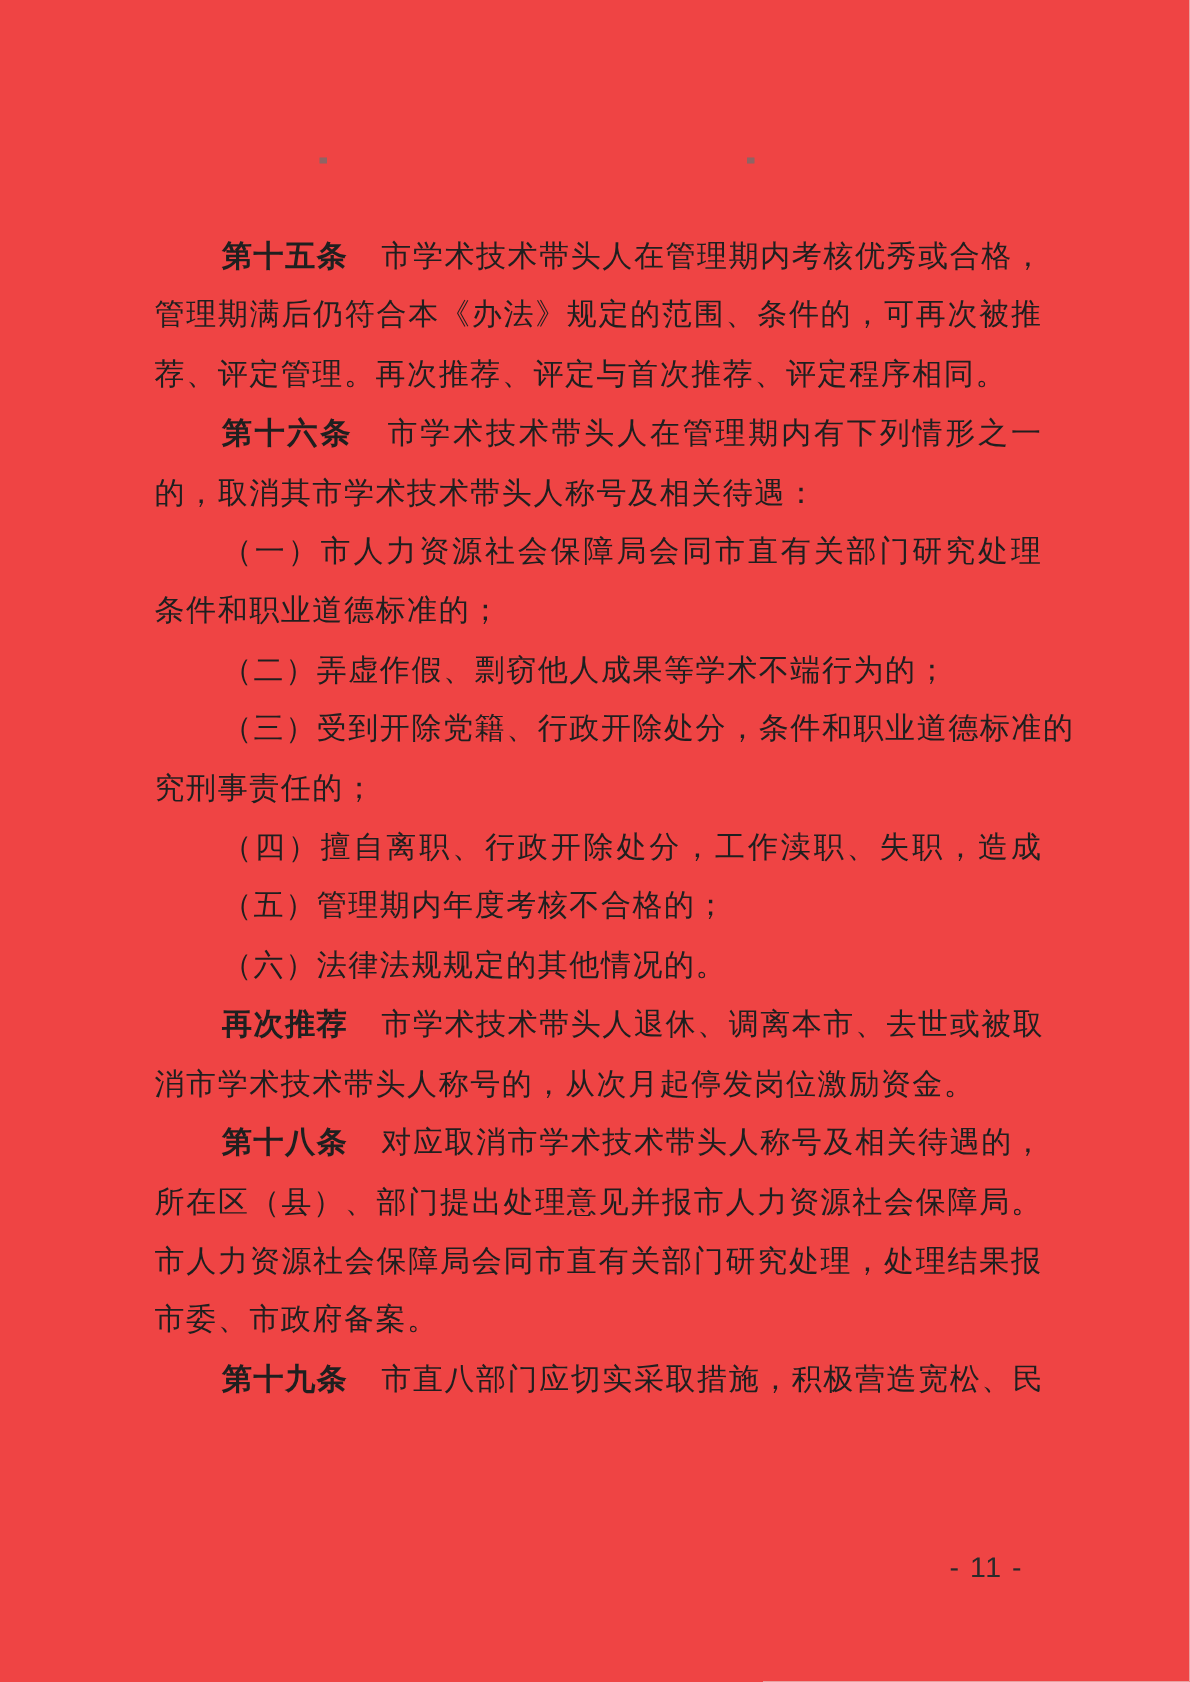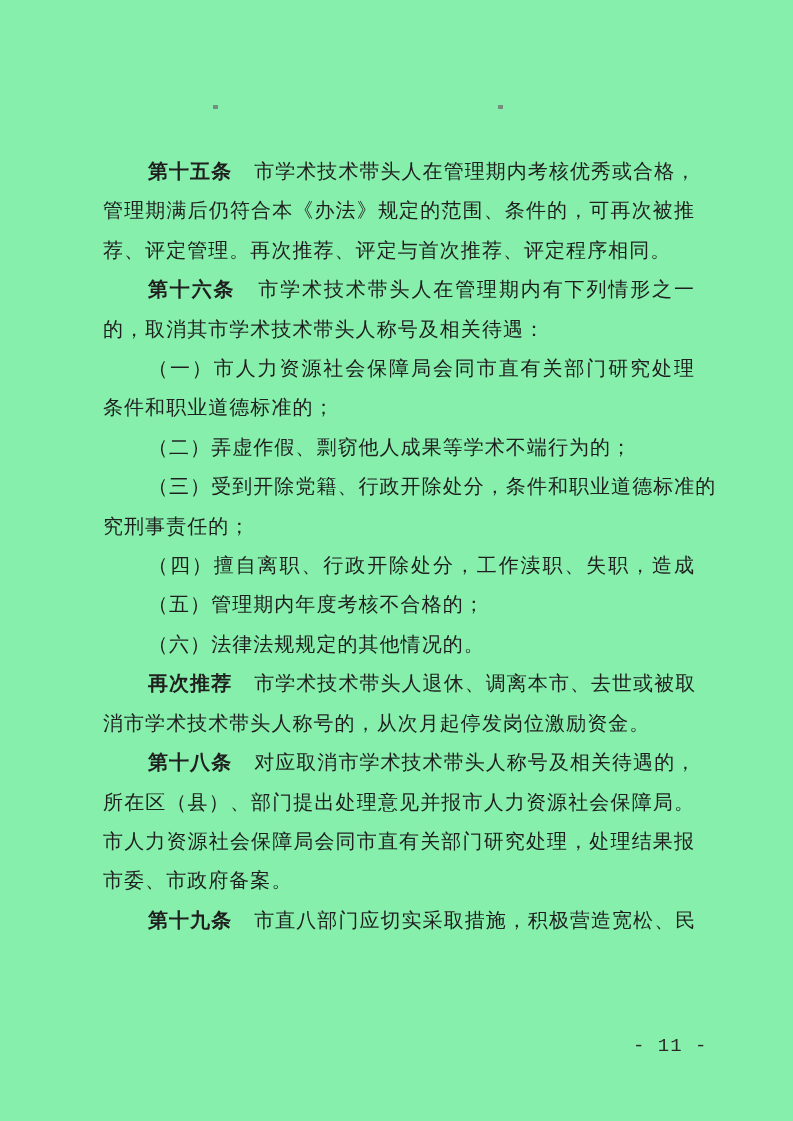--- a/index.html
+++ b/index.html
@@ -4,21 +4,21 @@
 <style>
   html, body {
     margin: 0;
     padding: 0;
     background: #e8e8e8;
   }
   .page {
     position: relative;
     width: 793px;
     height: 1121px;
-    background: #86efac;
+    background: #ef4444;
     overflow: hidden;
     font-family: "Liberation Serif", "DejaVu Serif", serif;
   }
   .content {
     position: absolute;
     left: 103px;
     top: 152px;
     width: 592px;
     font-size: 20px;
     line-height: 39.4px;
@@ -42,21 +42,21 @@
     display: inline-block;
     width: 22px;
   }
   .page-number {
     position: absolute;
     left: 633px;
     top: 1035px;
     font-size: 19px;
     letter-spacing: 1px;
     color: #2a2a2a;
-    font-family: Liberation Mono, monospace;
+    font-family: Liberation Sans, sans-serif;
   }
   .dot {
     position: absolute;
     width: 5px;
     height: 4px;
     background: #6f6f6f;
     opacity: 0.75;
   }
   .dot1 { left: 213px; top: 105px; }
   .dot2 { left: 498px; top: 105px; }

